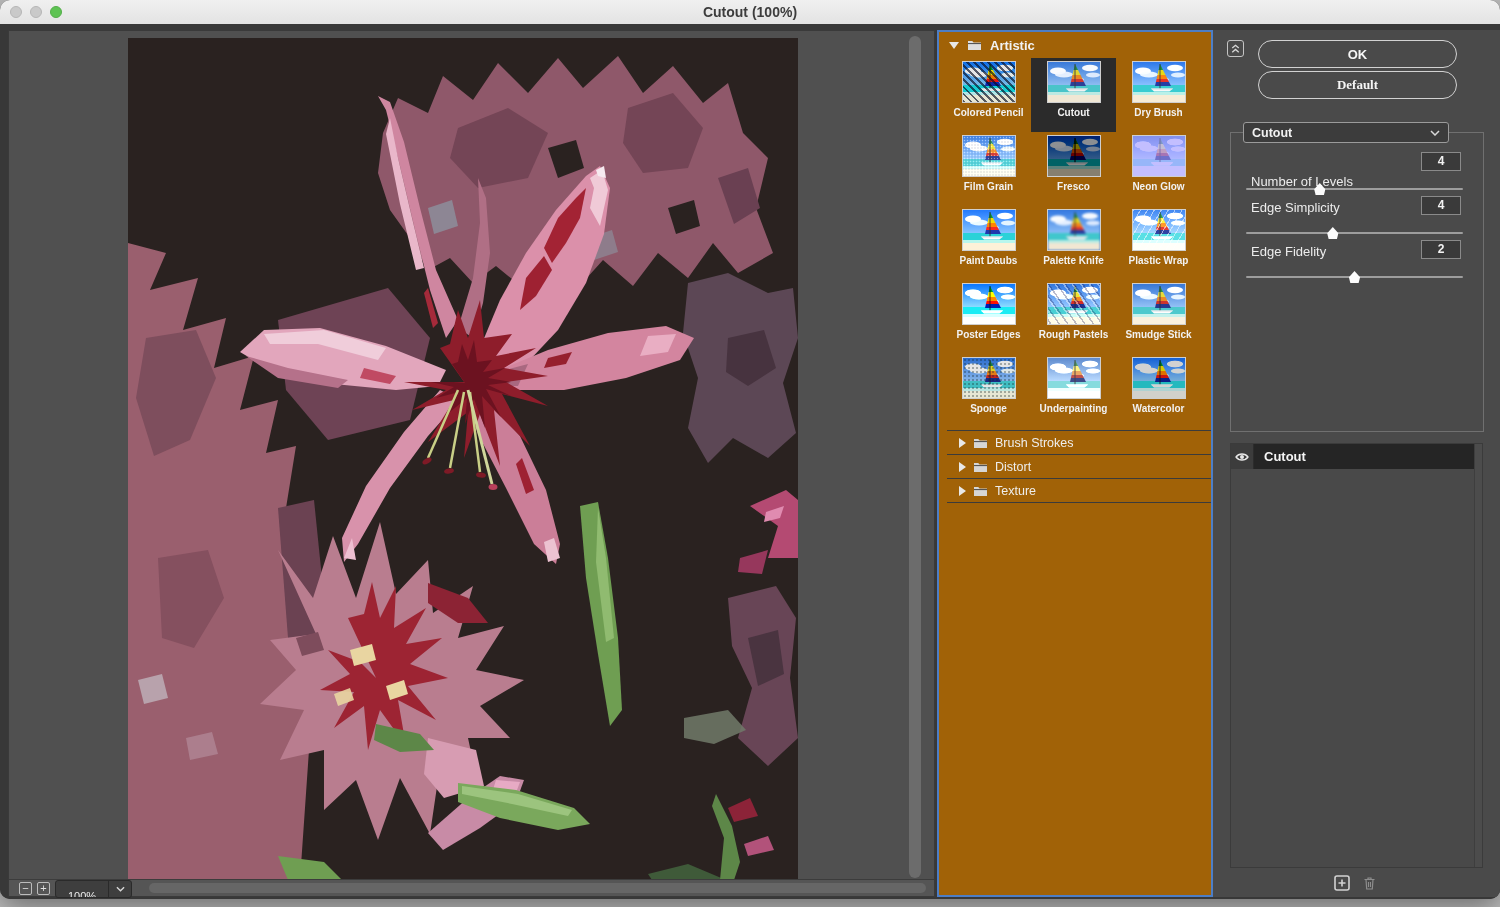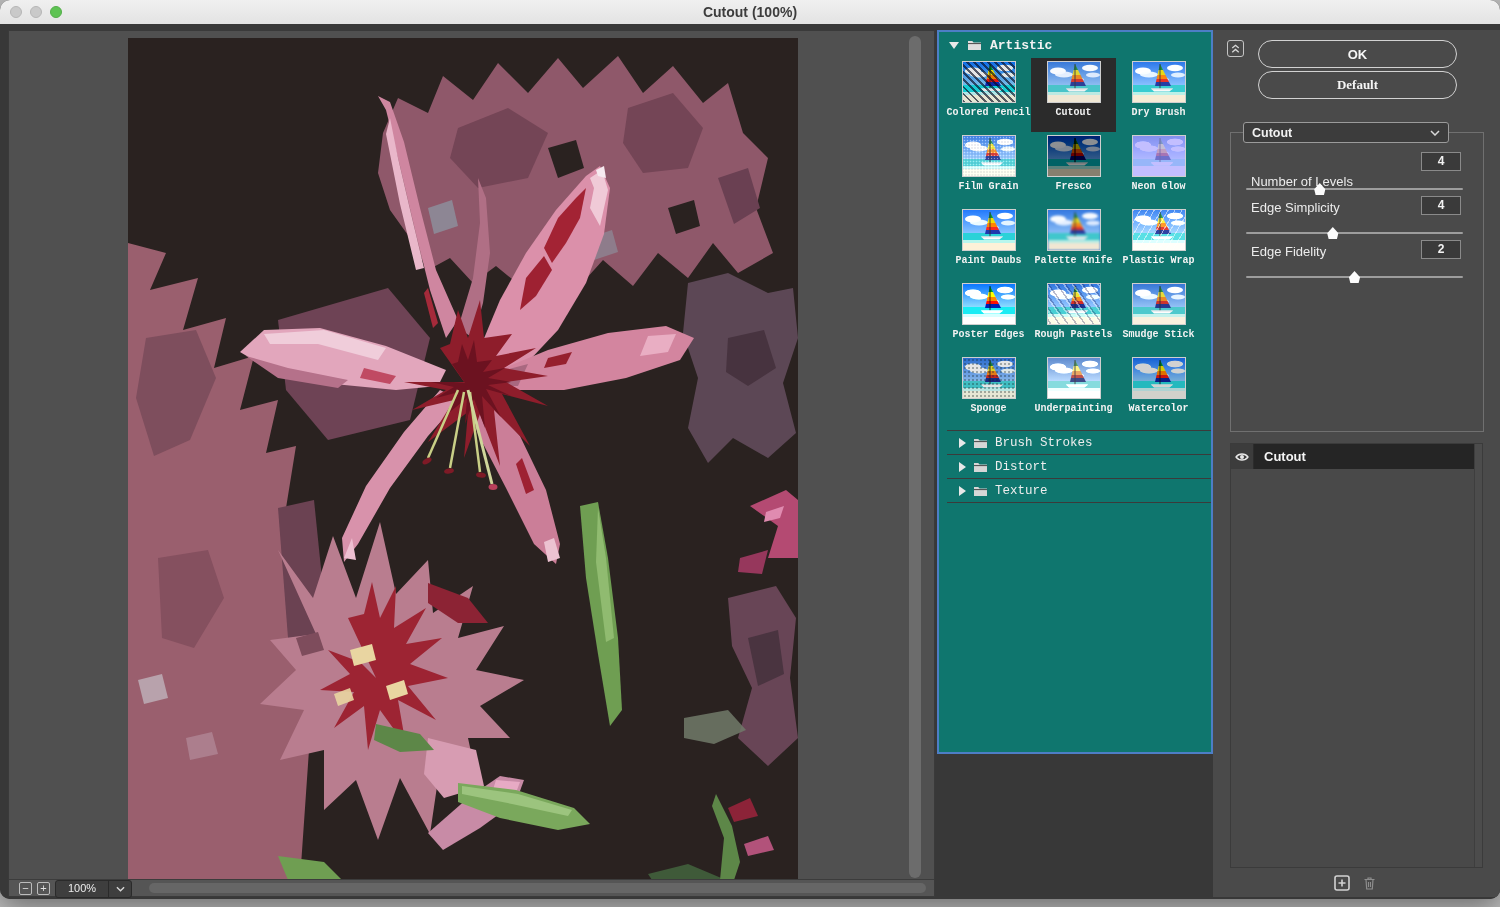--- a/index.html
+++ b/index.html
@@ -20,25 +20,25 @@
   .preview{position:absolute;left:8px;top:6px;width:927px;height:867px;background:#505050;border:1px solid #3a3a3a;box-sizing:border-box;}
   .canvas{position:absolute;left:119px;top:7px;width:670px;height:842px;overflow:hidden;}
   .canvas svg{display:block;}
   .vscroll{position:absolute;left:900px;top:5px;width:12px;height:842px;border-radius:6px;background:#6c6c6c;}
   .hstrip{position:absolute;left:0;right:0;bottom:0;height:17px;background:#555;border-top:1px solid #3c3c3c;box-sizing:border-box;}
   .hthumb{position:absolute;left:140px;right:8px;top:3px;height:10px;border-radius:5px;background:#666;}
   .zoomctl{position:absolute;left:10px;top:1px;height:15px;display:flex;align-items:center;gap:5px;}
   .zbtn{width:13px;height:13px;border:1px solid #bdbdbd;border-radius:2px;box-sizing:border-box;color:#e3e3e3;
         font-size:11px;line-height:10px;text-align:center;background:transparent;cursor:default;}
   .pctbox{display:flex;height:16px;background:#3e3e3e;border:1px solid #2a2a2a;border-radius:3px;overflow:hidden;}
-  .pct{width:52px;font-size:11px;color:#ececec;text-align:center;line-height:15px;}
+  .pct{width:52px;font-size:11px;color:#ececec;text-align:center;line-height:15px;margin-top:8px;}
   .pctchev{width:22px;border-left:1px solid #2a2a2a;display:flex;align-items:center;justify-content:center;}
   
-  .fpanel{position:absolute;left:937px;top:6px;width:276px;height:724px;background:#0f766e;
-          border:2px solid #4d7ec6;box-sizing:border-box;overflow:hidden;font-family:Liberation Mono, monospace;}
+  .fpanel{position:absolute;left:937px;top:6px;width:276px;height:867px;background:#a16207;
+          border:2px solid #4d7ec6;box-sizing:border-box;overflow:hidden;}
   .cat-head{height:26px;display:flex;align-items:center;gap:8px;padding-left:10px;}
   .tri-down{width:0;height:0;border-left:5px solid transparent;border-right:5px solid transparent;border-top:7px solid #e8e8e8;}
   .tri-right{width:0;height:0;border-top:5px solid transparent;border-bottom:5px solid transparent;border-left:7px solid #e8e8e8;}
   .cat-title{font-size:13px;font-weight:700;color:#f2f2f2;}
   .thumb-grid{display:grid;grid-template-columns:repeat(3,85px);grid-auto-rows:74px;padding-left:7px;}
   .thumb-cell{display:flex;flex-direction:column;align-items:center;padding-top:3px;box-sizing:border-box;cursor:default;}
   .thumb-cell[data-state="selected"]{background:#2b2b2b;}
   .thumb-art{position:relative;width:52px;height:40px;border:1px solid #cfcfcf;box-sizing:content-box;overflow:hidden;background:#3e78cf;}
   .thumb-art svg{display:block;width:52px;height:40px;}
   .fx{position:absolute;inset:0;pointer-events:none;}

